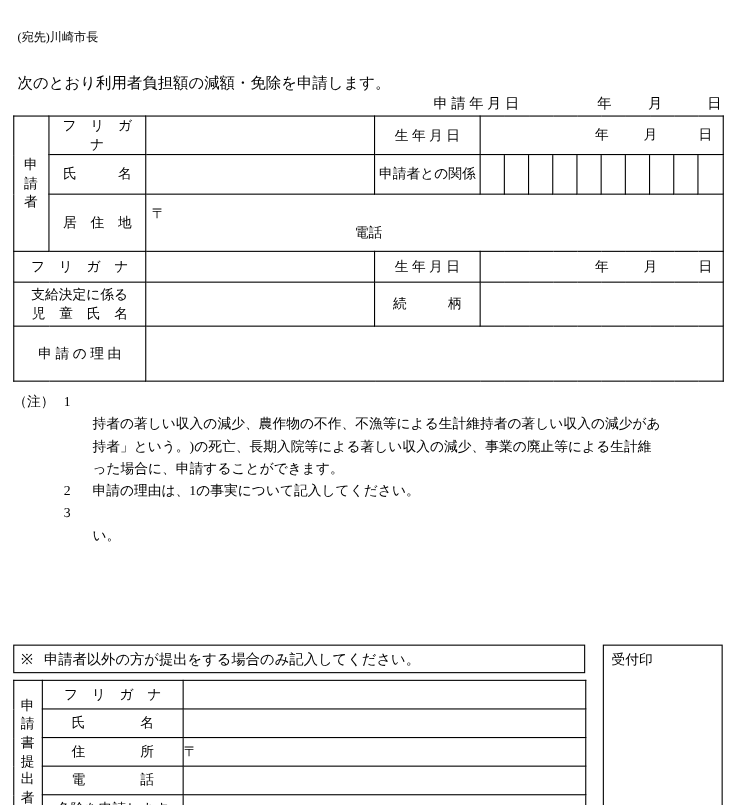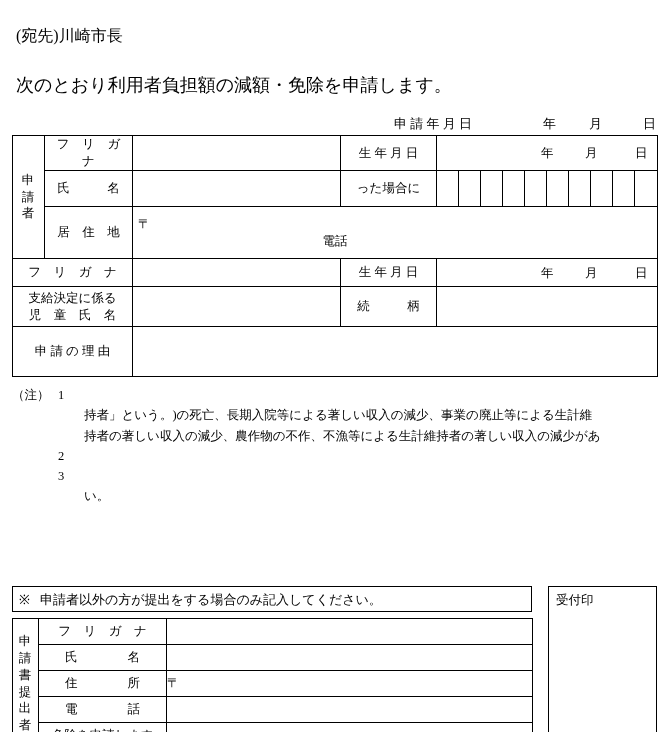--- a/index.html
+++ b/index.html
@@ -25,29 +25,28 @@
   .title {
     text-align: center;
     font-size: 14.5px;
     font-weight: bold;
     letter-spacing: 0.4px;
     margin-top: 8px;
   }
   .addressee {
     margin-top: 26px;
     margin-left: 16px;
-    font-size: 16px;
+    font-size: 11px;
   }
   .lead {
     margin-top: 26px;
     margin-left: 16px;
-    font-size: 18px;
+    font-size: 14px;
   }
   .applydate {
-    margin-top: 18px;
     margin-left: 16px;
     font-size: 13px;
     position: relative;
     height: 18px;
   }
   .applydate .lbl { position: absolute; left: 378px; top: 0; }
   .applydate .yy  { position: absolute; left: 527px; top: 0; }
   .applydate .mm  { position: absolute; left: 573px; top: 0; }
   .applydate .dd  { position: absolute; left: 627px; top: 0; }
 
@@ -201,21 +200,21 @@
           <div class="date-inline">
             <span class="di-y">年</span>
             <span class="di-m">月</span>
             <span class="di-d">日</span>
           </div>
         </td>
       </tr>
       <tr style="height:36px">
         <td class="lbl-c">氏　　　名</td>
         <td class="cell-pad"></td>
-        <td class="lbl-c">った場合に</td>
+        <td class="lbl-c">申請者との関係</td>
         <td></td>
         <td></td>
         <td></td>
         <td></td>
         <td></td>
         <td></td>
         <td></td>
         <td></td>
         <td></td>
         <td></td>
@@ -252,26 +251,28 @@
         <td colspan="12"></td>
       </tr>
     </tbody>
   </table>
 
   <div class="notes">
     <div class="note-row">
       <div class="note-mark">（注）</div>
       <div class="note-num">1</div>
     </div>
+    <div class="note-indent">持者の著しい収入の減少、農作物の不作、不漁等による生計維持者の著しい収入の減少があ</div>
     <div class="note-indent">持者」という。)の死亡、長期入院等による著しい収入の減少、事業の廃止等による生計維</div>
-    <div class="note-indent">持者の著しい収入の減少、農作物の不作、不漁等による生計維持者の著しい収入の減少があ</div>
+    <div class="note-indent">った場合に、申請することができます。</div>
 
     <div class="note-row">
       <div class="note-mark"></div>
       <div class="note-num">2</div>
+      <div class="note-body">申請の理由は、1の事実について記入してください。</div>
     </div>
 
     <div class="note-row">
       <div class="note-mark"></div>
       <div class="note-num">3</div>
     </div>
     <div class="note-indent">い。</div>
   </div>
 
   <div class="bottom">

